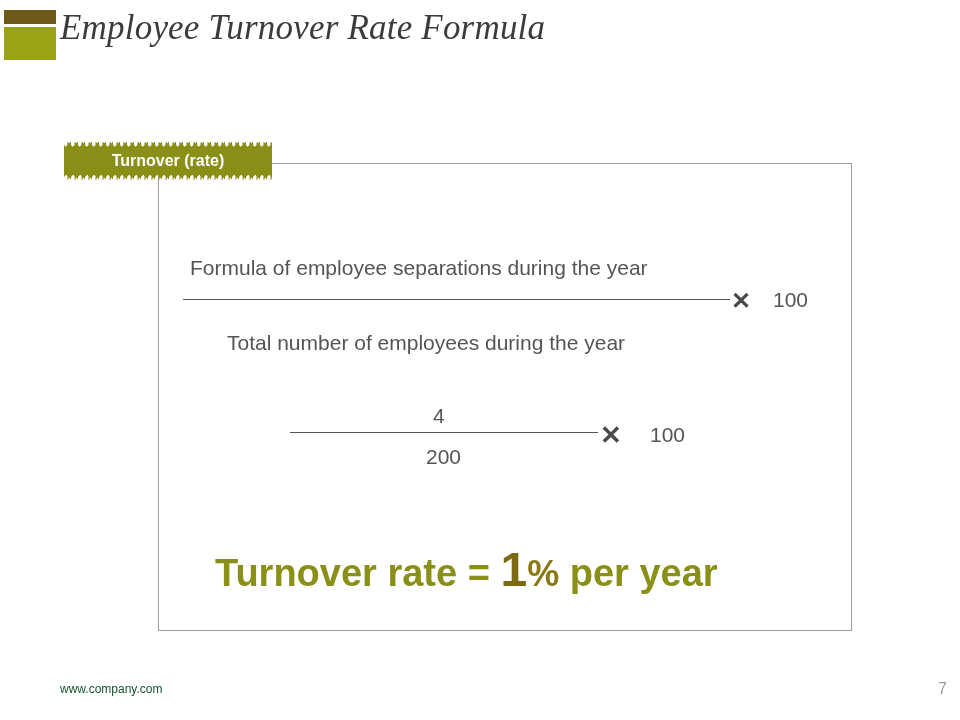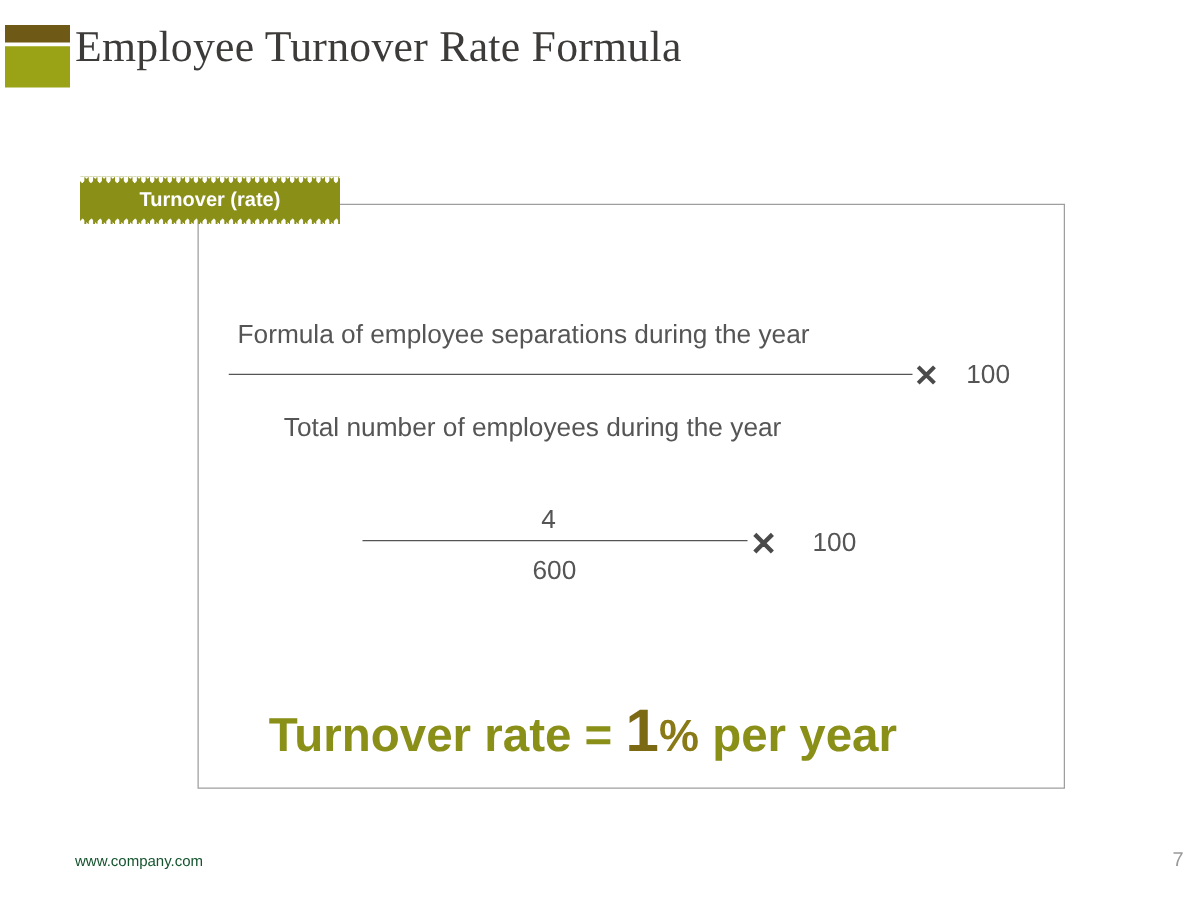--- a/index.html
+++ b/index.html
@@ -12,23 +12,24 @@
     background: #ffffff;
     font-family: "Liberation Sans", sans-serif;
     overflow: hidden;
     position: relative;
   }
 
   
   #slide-header {
     position: absolute;
     left: 0;
-    top: 12px;
+    top: 2px;
     width: 884px;
     height: 62px;
+    font-style: italic;
   }
   #logo-mark {
     position: absolute;
     left: 4px;
     top: 8px;
     width: 52px;
     height: 48px;
   }
   #logo-bar-top {
     position: absolute;
@@ -206,21 +207,21 @@
     top: 423px;
     font-size: 21px;
     color: #555555;
     font-family: "Liberation Sans", sans-serif;
   }
 
   
   #result-line {
     position: absolute;
     left: 215px;
-    top: 562px;
+    top: 546px;
     font-size: 38px;
     font-weight: bold;
     color: #8a8f18;
     white-space: nowrap;
     font-family: "Liberation Sans", sans-serif;
   }
   #result-value {
     font-size: 48px;
     color: #7b6a13;
     font-weight: bold;
@@ -271,21 +272,21 @@
 </div>
 
 <div id="formula1-numerator" class="frac-numerator">Formula of employee separations during the year</div>
 <div id="formula1-bar"></div>
 <div id="formula1-denominator" class="frac-denominator">Total number of employees during the year</div>
 <div id="formula1-times">✕</div>
 <div id="formula1-multiplier">100</div>
 
 <div id="formula2-numerator">4</div>
 <div id="formula2-bar"></div>
-<div id="formula2-denominator">600</div>
+<div id="formula2-denominator">200</div>
 <div id="formula2-times">✕</div>
 <div id="formula2-multiplier">100</div>
 
 <div id="result-line">
   <span>Turnover rate = </span><span id="result-value">1</span><span id="result-percent">%</span><span> per year</span>
 </div>
 
 <div id="footer-url">www.company.com</div>
 <div id="footer-page-number">7</div>
 

